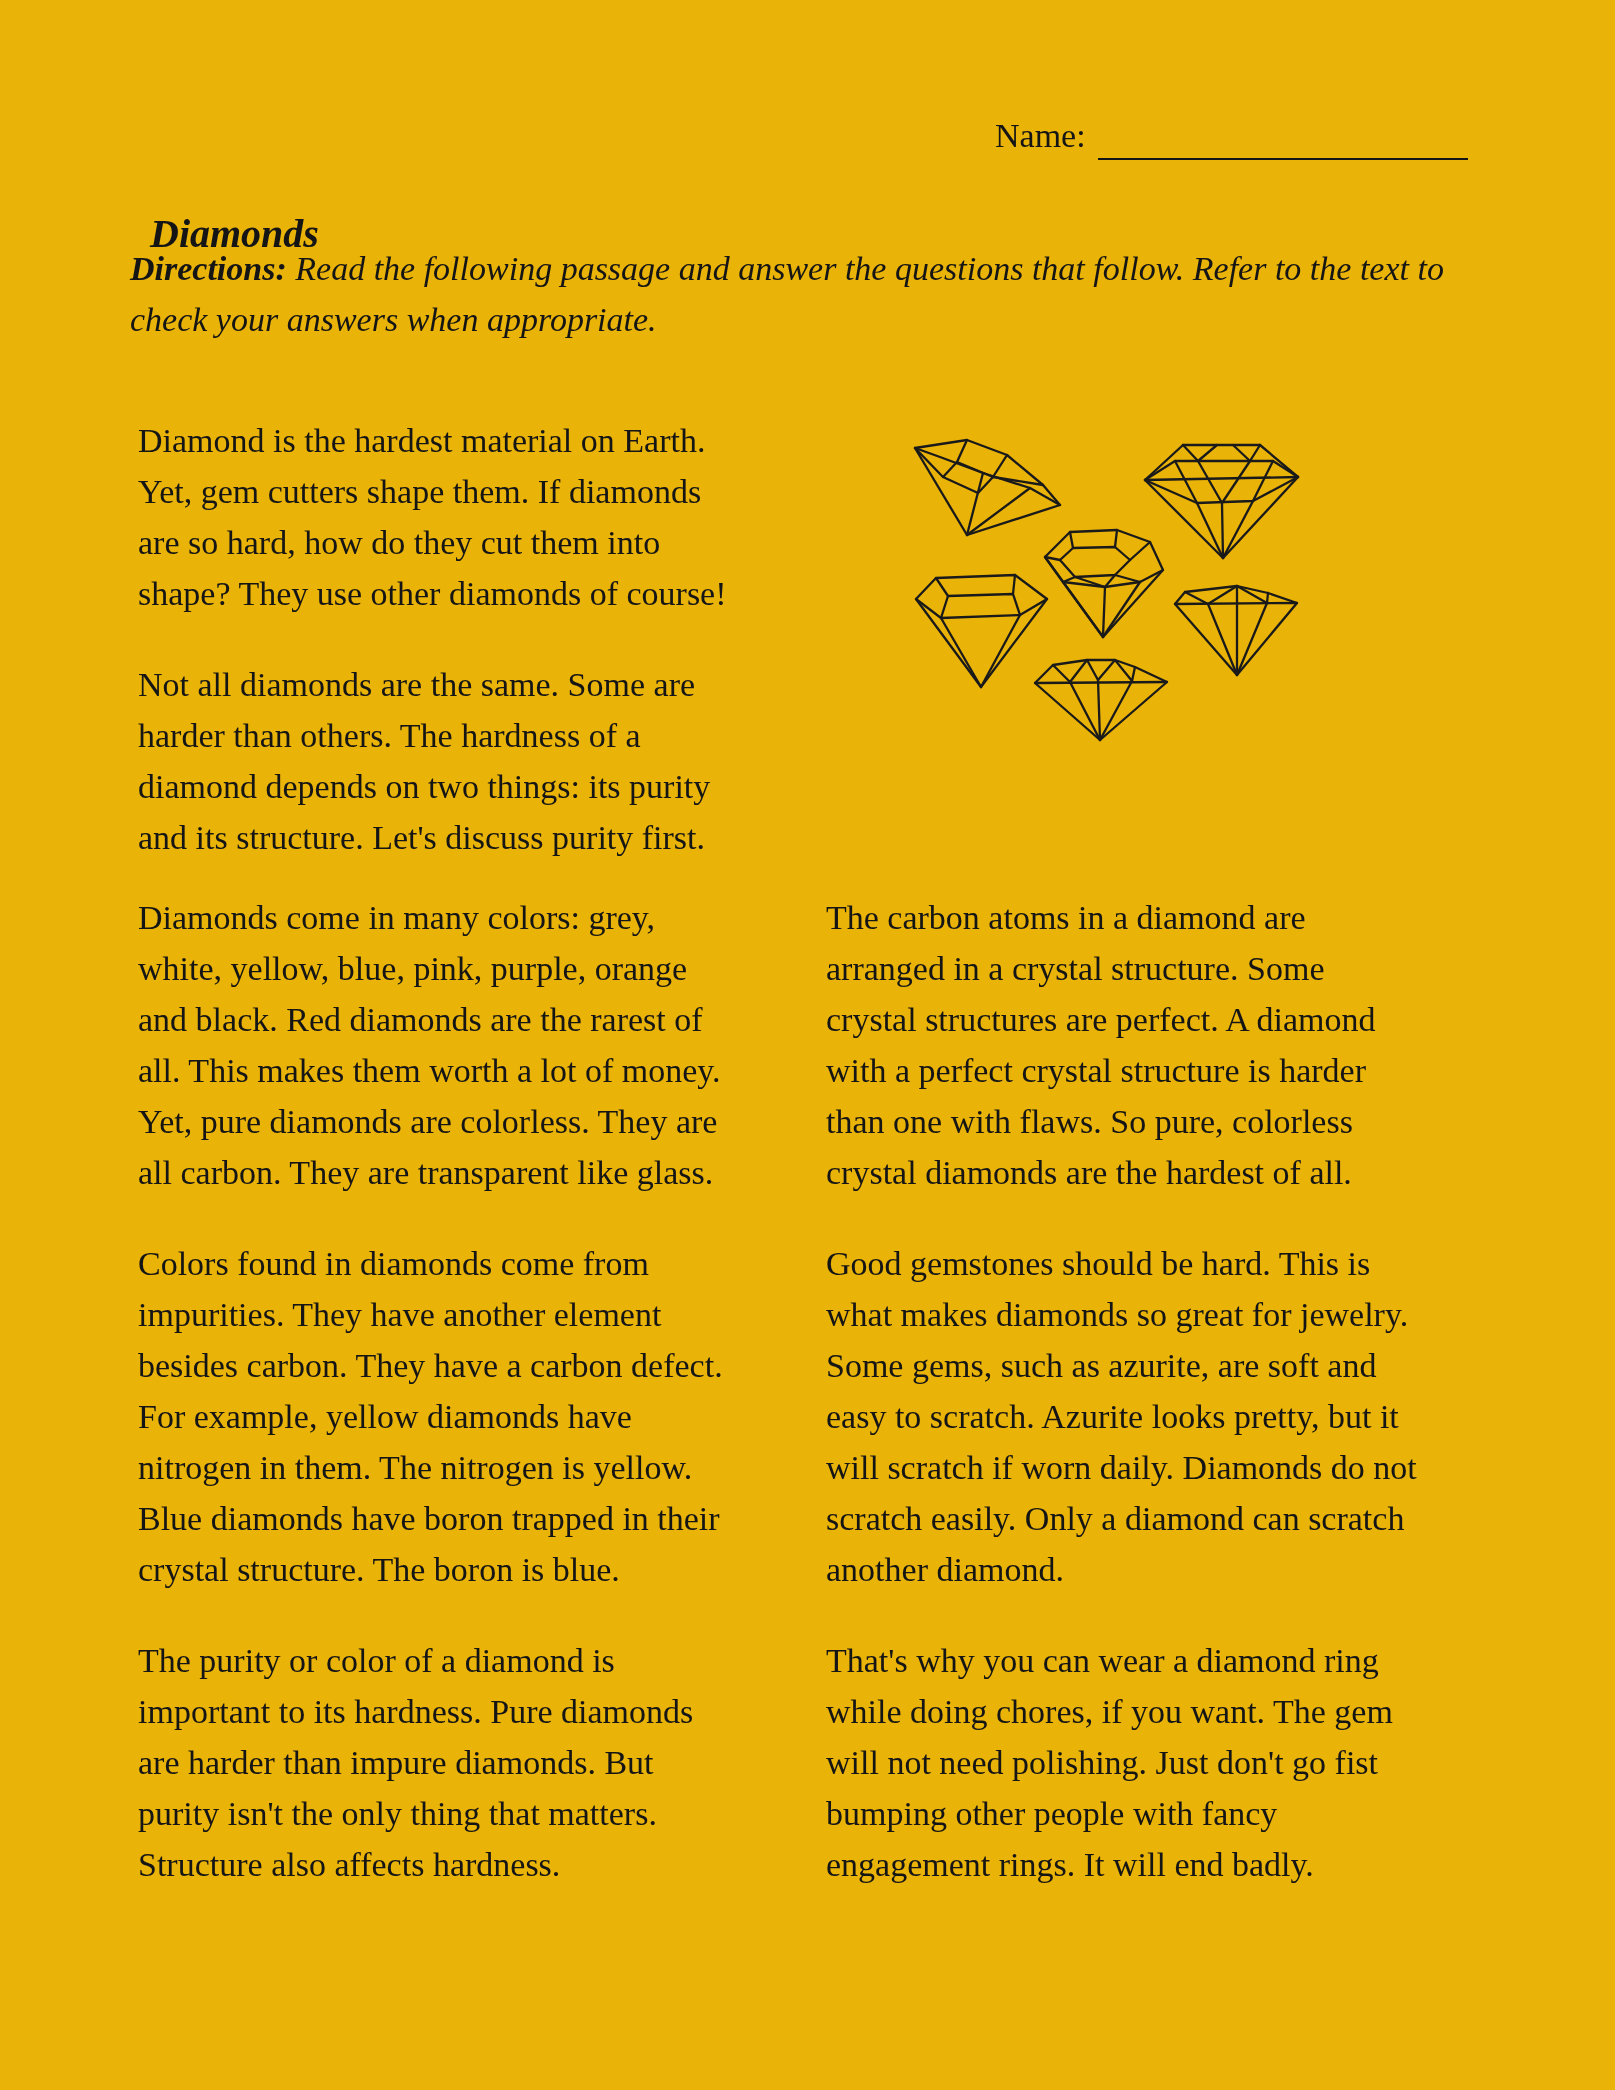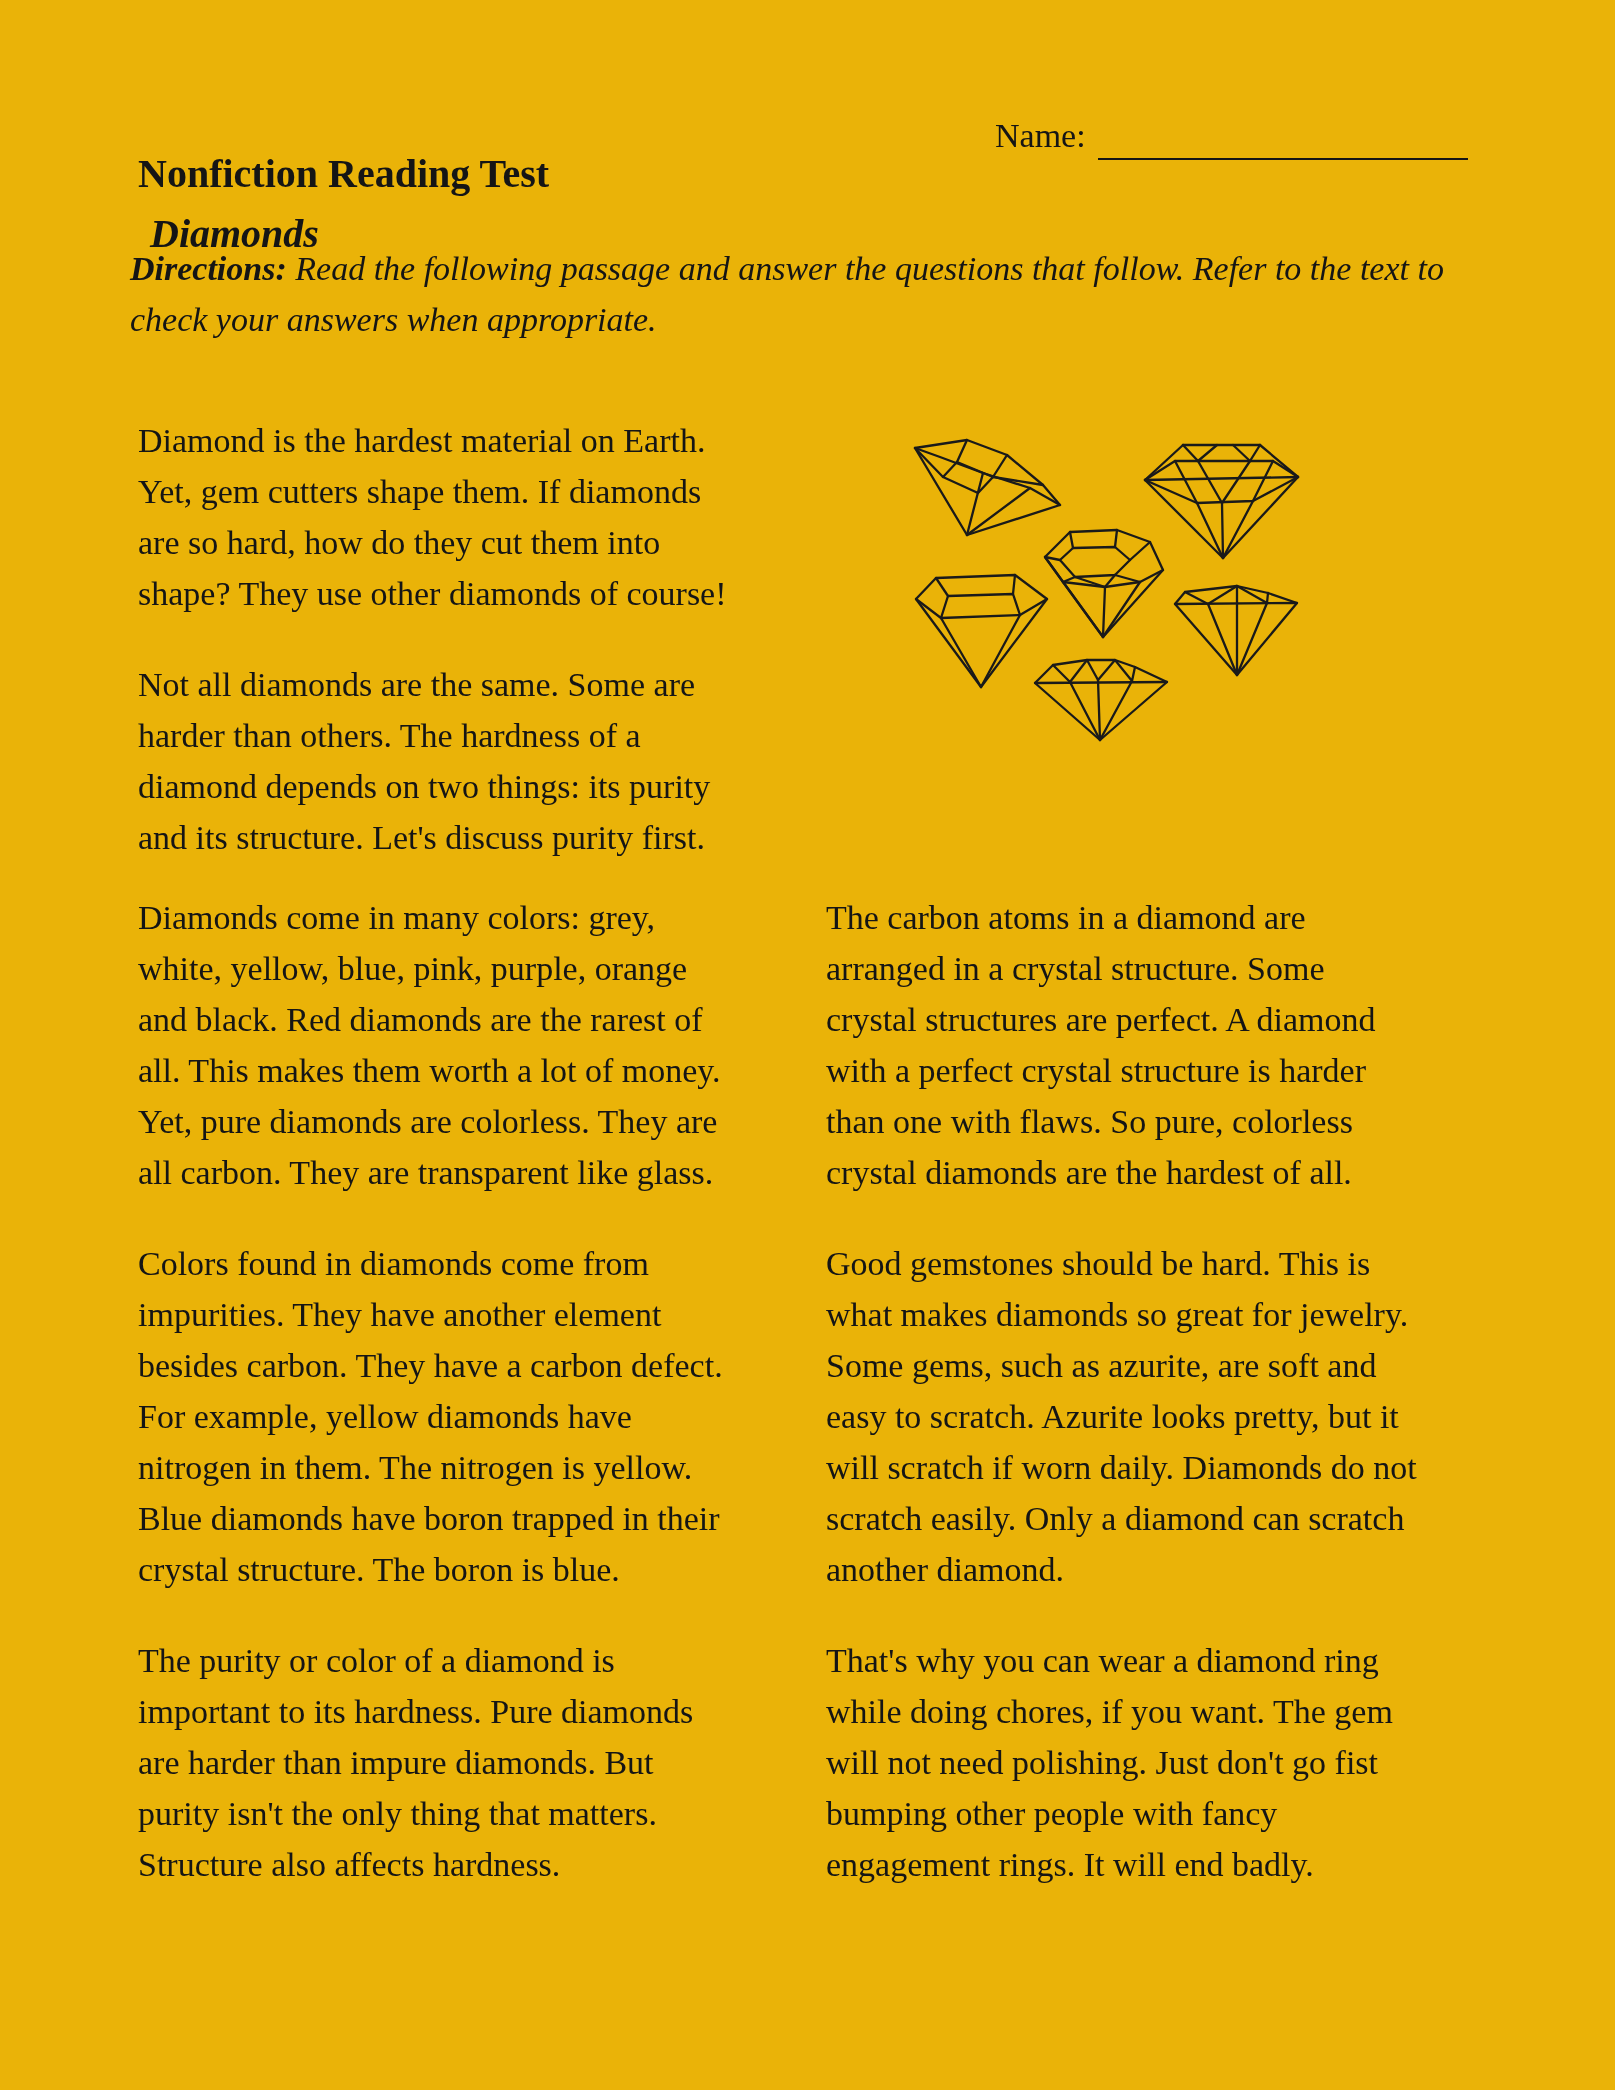--- a/index.html
+++ b/index.html
@@ -98,21 +98,20 @@
 </head>
 <body>
 
 <div class="page">
 
   <div class="name-row">
     <span class="name-label">Name:</span>
     <span class="name-line"></span>
   </div>
 
-  <h1 class="page-title">Nonfiction Reading Test</h1>
   <h2 class="page-subtitle">Diamonds</h2>
 
   <p class="directions">
     <strong>Directions:</strong>
     <span>Read the following passage and answer the questions that follow. Refer to the text to check your answers when appropriate.</span>
   </p>
 
   <div class="intro-text body-text">
     <p>Diamond is the hardest material on Earth. Yet, gem cutters shape them. If diamonds are so hard, how do they cut them into shape? They use other diamonds of course!</p>
     <p>Not all diamonds are the same. Some are harder than others. The hardness of a diamond depends on two things: its purity and its structure. Let's discuss purity first.</p>

